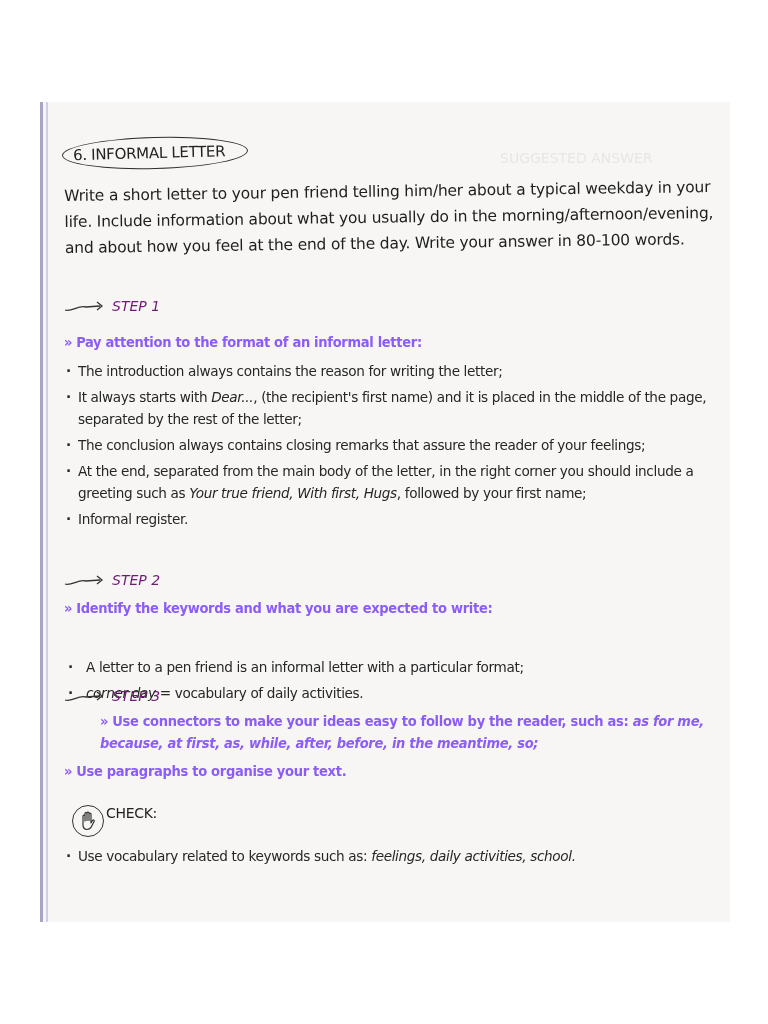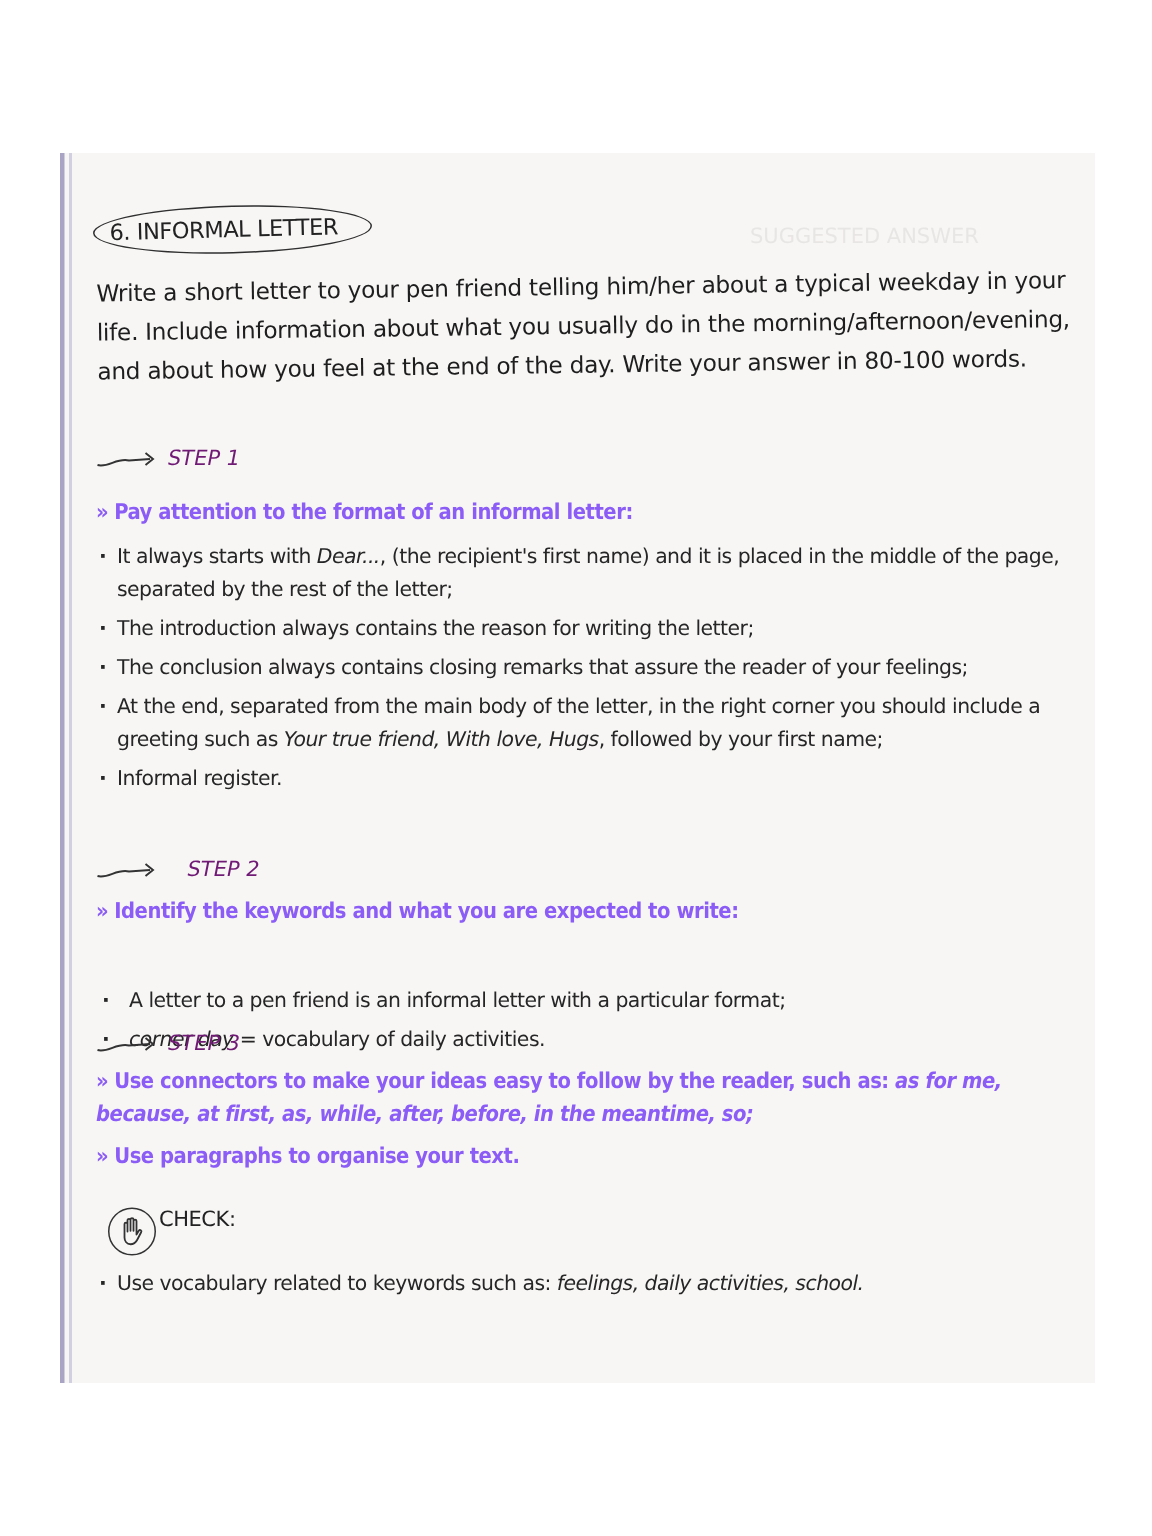--- a/index.html
+++ b/index.html
@@ -166,28 +166,28 @@
   <svg width="44" height="14" viewBox="0 0 44 14">
     <path d="M1 11 C8 13, 14 6, 22 8 L36 7" fill="none" stroke="#333" stroke-width="1.3"></path>
     <path d="M33 3 L38 7 L33 11" fill="none" stroke="#333" stroke-width="1.3"></path>
   </svg>
   <span>STEP 1</span>
 </div>
 <div class="heading" style="top:331px;">
   <span class="chev">»</span><span>Pay attention to the format of an informal letter:</span>
 </div>
 <ul class="bullets" style="top:360px;">
+  <li><span>The introduction always contains the reason for writing the letter;</span></li>
   <li><span>It always starts with </span><em>Dear...</em><span>, (the recipient's first name) and it is placed in the middle of the page, separated by the rest of the letter;</span></li>
-  <li><span>The introduction always contains the reason for writing the letter;</span></li>
   <li><span>The conclusion always contains closing remarks that assure the reader of your feelings;</span></li>
-  <li><span>At the end, separated from the main body of the letter, in the right corner you should include a greeting such as </span><em>Your true friend, With love, Hugs</em><span>, followed by your first name;</span></li>
+  <li><span>At the end, separated from the main body of the letter, in the right corner you should include a greeting such as </span><em>Your true friend, With first, Hugs</em><span>, followed by your first name;</span></li>
   <li><span>Informal register.</span></li>
 </ul>
 
-<div class="step" style="top:572px;gap:13px;">
+<div class="step" style="top:572px;">
   <svg width="44" height="14" viewBox="0 0 44 14">
     <path d="M1 11 C8 13, 14 6, 22 8 L36 7" fill="none" stroke="#333" stroke-width="1.3"></path>
     <path d="M33 3 L38 7 L33 11" fill="none" stroke="#333" stroke-width="1.3"></path>
   </svg>
   <span>STEP 2</span>
 </div>
 <div class="heading" style="top:597px;">
   <span class="chev">»</span><span>Identify the keywords and what you are expected to write:</span>
 </div>
 <ul class="bullets wide" style="top:625px;margin-top:31px;">
@@ -195,21 +195,21 @@
   <li><em>corner day</em><span> = vocabulary of daily activities.</span></li>
 </ul>
 
 <div class="step" style="top:688px;">
   <svg width="44" height="14" viewBox="0 0 44 14">
     <path d="M1 11 C8 13, 14 6, 22 8 L36 7" fill="none" stroke="#333" stroke-width="1.3"></path>
     <path d="M33 3 L38 7 L33 11" fill="none" stroke="#333" stroke-width="1.3"></path>
   </svg>
   <span>STEP 3</span>
 </div>
-<div class="heading" style="top:710px;">
+<div class="heading" style="top:710px;margin-left:36px;">
   <span class="chev">»</span><span>Use connectors to make your ideas easy to follow by the reader, such as: </span><em>as for me, because, at first, as, while, after, before, in the meantime, so;</em>
 </div>
 <div class="heading" style="top:760px;">
   <span class="chev">»</span><span>Use paragraphs to organise your text.</span>
 </div>
 
 <div class="check-row">
   <span class="check-icon">
     <svg width="22" height="22" viewBox="0 0 22 22">
       <path d="M6 13 L6 6 C6 4.8 8 4.8 8 6 L8 11 L8 3.5 C8 2.3 10 2.3 10 3.5 L10 10.5 L10 3 C10 1.8 12 1.8 12 3 L12 10.5 L12 4 C12 2.8 14 2.8 14 4 L14 13 L15.5 10.5 C16.3 9.4 17.8 10.3 17.1 11.5 L14.5 16.5 C13.4 18.6 12 19.5 10 19.5 C7.5 19.5 6 17.5 6 15 Z" fill="none" stroke="#333" stroke-width="1.2" stroke-linejoin="round"></path>

